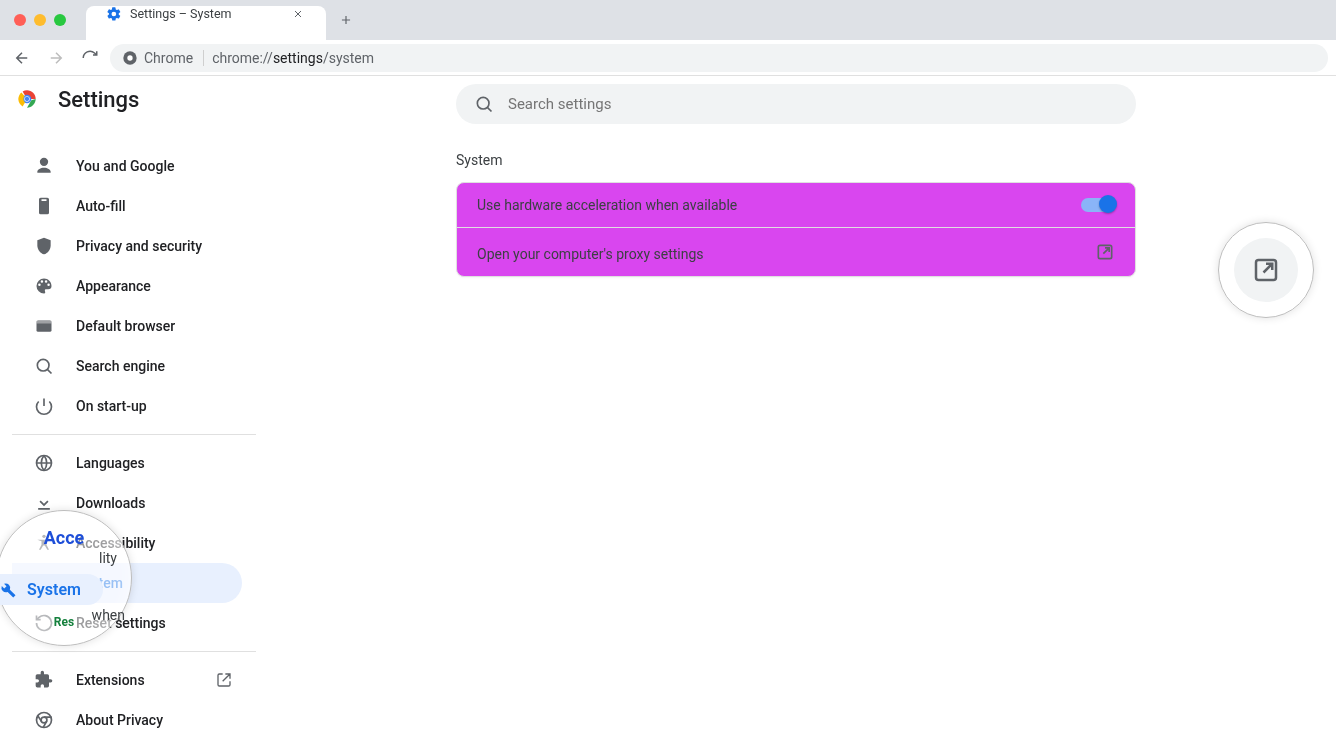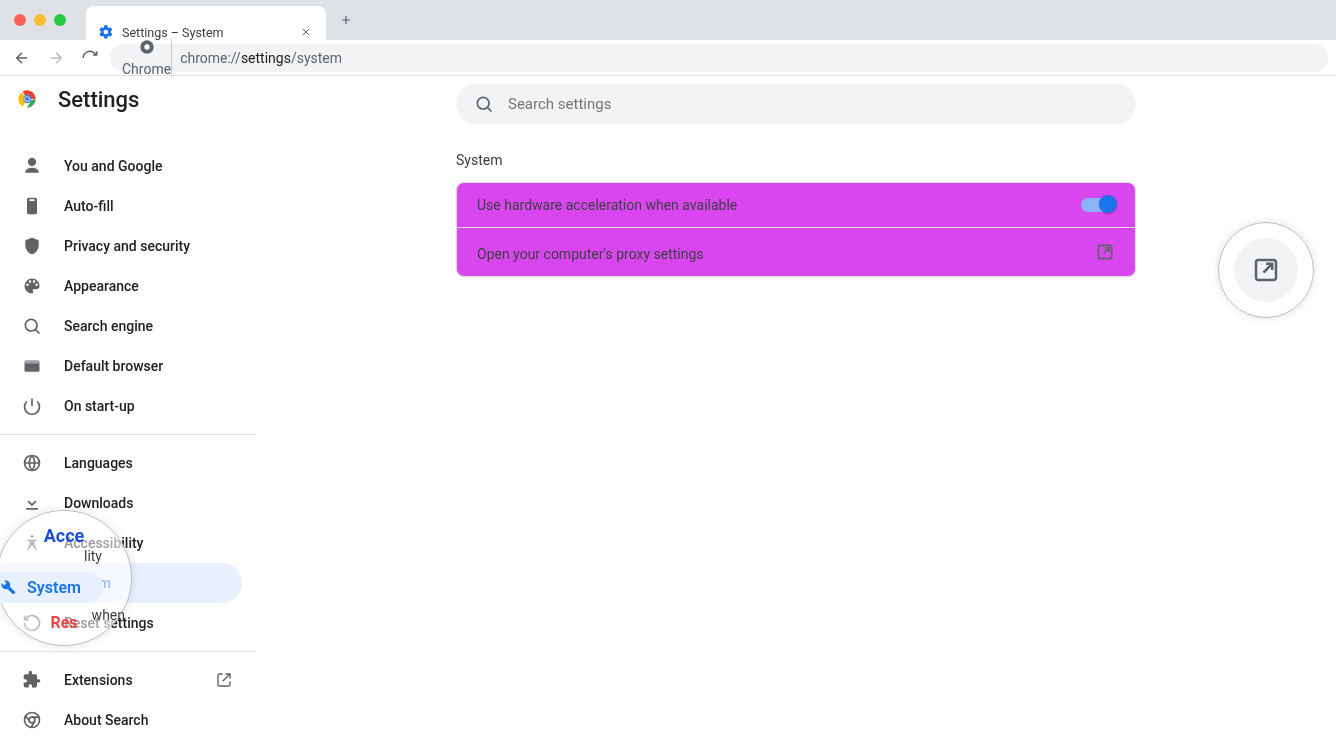--- a/index.html
+++ b/index.html
@@ -5,44 +5,44 @@
   * { margin: 0; padding: 0; box-sizing: border-box; font-family: -apple-system, BlinkMacSystemFont, "Segoe UI", Roboto, Arial, sans-serif; }
   body { background: #fff; width: 1336px; height: 747px; overflow: hidden; position: relative; }
 
   
   .browser-chrome { background: #dee1e6; height: 40px; display: flex; align-items: flex-end; }
   .traffic-lights { display: flex; gap: 8px; padding: 0 14px; align-self: center; }
   .tl { width: 12px; height: 12px; border-radius: 50%; }
   .tl.red { background: #ff5f57; }
   .tl.yellow { background: #febc2e; }
   .tl.green { background: #28c840; }
-  .tab { background: #fff; height: 34px; border-radius: 8px 8px 0 0; display: flex; align-items: flex-end; padding: 0 12px; gap: 8px; min-width: 240px; margin-left: 6px; }
+  .tab { background: #fff; height: 34px; border-radius: 8px 8px 0 0; display: flex; align-items: flex-start; padding: 0 20px; gap: 8px; min-width: 240px; margin-left: 6px; }
   .tab .favicon { width: 16px; height: 16px; display:flex; align-items:center; justify-content:center; }
   .tab .title { font-size: 12.5px; color: #3c4043; flex: 1; }
   .tab .close { width: 16px; height: 16px; color: #5f6368; display:flex; align-items:center; justify-content:center; cursor:pointer; }
   .new-tab { width: 28px; height: 28px; display:flex; align-items:center; justify-content:center; color:#5f6368; cursor:pointer; margin-left:6px; align-self:center;}
 
   .addr-bar { background: #fff; height: 36px; display: flex; align-items: center; padding: 0 8px; gap: 6px; border-bottom: 1px solid #e0e0e0;}
   .addr-bar .nav-btn { width: 28px; height:28px; display:flex; align-items:center; justify-content:center; color:#5f6368; border-radius:50%; cursor:pointer;}
   .addr-bar .nav-btn.disabled { color:#bdbdbd; }
   .omnibox { flex:1; height:28px; background:#f1f3f4; border-radius:14px; display:flex; align-items:center; padding:0 12px; gap:8px; color:#5f6368; font-size:14px;}
-  .omnibox .chip { display:flex; align-items:center; gap:6px; border-right:1px solid #cfcfcf;flex-direction:column;}
+  .omnibox .chip { display:flex; gap:6px; padding-right:10px; border-right:1px solid #cfcfcf;}
   .omnibox .url { color:#5f6368; }
   .omnibox .url .bold { color:#202124; }
 
   
   .page { display:flex; height: calc(747px - 76px); }
 
   
   .settings-header { position: absolute; top: 86px; left: 14px; display:flex; align-items:center; gap: 18px;}
   .settings-header .title { font-size: 22px; color:#202124; font-weight:500; }
   .chrome-logo { width: 26px; height:26px; }
 
   
-  .sidebar { width: 256px; padding-top: 70px; position:relative; }
+  .sidebar { width: 256px; padding-top: 70px; position:relative;padding-left:12px; }
   .side-item { display:flex; align-items:center; gap: 22px; height:40px; padding-left: 22px; cursor:pointer; font-size:14px; color:#202124; font-weight:500; border-radius: 0 20px 20px 0; margin-right:14px;}
   .side-item .icon { width:20px; height:20px; color:#5f6368; display:flex; align-items:center; justify-content:center;}
   .side-item.selected { background:#e8f0fe; color:#1a73e8; }
   .side-item.selected .icon { color:#1a73e8; }
   .side-item .ext-icon { margin-left:auto; margin-right:10px; color:#5f6368;}
   .divider { height:1px; background:#e0e0e0; margin: 8px 0; }
 
   
   .main { flex:1; display:flex; flex-direction:column; align-items:center; padding-top:8px;}
   .search-wrap { width: 680px; height:40px; background:#f1f3f4; border-radius:20px; display:flex; align-items:center; padding:0 18px; gap:14px; margin-top:0;}
@@ -61,24 +61,24 @@
   
   .magnifier {
     position:absolute; border-radius:50%;
     border: 1px solid #bdbdbd; background: rgba(255,255,255,0.55);
     box-shadow: 0 0 8px rgba(0,0,0,0.12), inset 0 0 20px rgba(255,255,255,0.6);
     pointer-events:none;
     display:flex; flex-direction:column; align-items:center; justify-content:center;
   }
   .mag1 { width:136px; height:136px; left:-4px; top:510px; }
   .mag1 .big { font-size:18px; font-weight:700; color:#1d4ed8; }
-  .mag1 .line2 { font-size:14px; color:#3c4043; margin-top:2px; align-self: flex-end; margin-right: 29px; text-align: right;}
+  .mag1 .line2 { font-size:14px; color:#3c4043; margin-top:2px; align-self: flex-end; margin-right: 14px; text-align: right;}
   .mag1 .chip-sys { background:#e8f0fe; color:#1a73e8; border-radius: 0 20px 20px 0; padding:6px 22px 6px 14px; font-size:16px; font-weight:600; display:flex; align-items:center; gap:10px; margin-top:8px; margin-left:-40px;}
   .mag1 .chip-sys svg { color:#1a73e8; }
-  .mag1 .big3 { font-size:16px; font-weight:700; color:#ef4444; margin-top:10px; }
+  .mag1 .big3 { font-size:12px; font-weight:700; color:#15803d; margin-top:10px; }
   .mag1 .line4 { font-size:14px; color:#3c4043; position:absolute; right:6px; bottom:22px;}
 
   .mag2 { width:96px; height:96px; right:22px; top:222px; }
   .mag2 .inner { width:64px; height:64px; background:#f1f3f4; border-radius:50%; display:flex; align-items:center; justify-content:center;}
   .mag2 svg { width:30px; height:30px; color:#5f6368; }
 
   svg { display:block; }
 </style>
 </head>
 <body>
@@ -185,35 +185,35 @@
     <div class="side-item">
       <span class="icon">
           <svg width="20" height="20" viewBox="0 0 24 24" fill="currentColor">
             <path d="M12 3a9 9 0 0 0 0 18c1 0 1.5-.8 1.5-1.5S13 18 13 17.3c0-.9.7-1.3 1.5-1.3H17a4 4 0 0 0 4-4C21 6.9 17 3 12 3zM6.5 12A1.5 1.5 0 1 1 8 10.5 1.5 1.5 0 0 1 6.5 12zm3-4A1.5 1.5 0 1 1 11 6.5 1.5 1.5 0 0 1 9.5 8zm5 0A1.5 1.5 0 1 1 16 6.5 1.5 1.5 0 0 1 14.5 8zm3 4A1.5 1.5 0 1 1 19 10.5 1.5 1.5 0 0 1 17.5 12z"></path>
           </svg>
         </span>
       <span>Appearance</span>
     </div>
     <div class="side-item">
       <span class="icon">
+          <svg width="20" height="20" viewBox="0 0 24 24" fill="currentColor">
+            <rect x="3" y="5" width="18" height="14" rx="2"></rect>
+            <rect x="3" y="5" width="18" height="4" fill="#fff" opacity="0.4"></rect>
+          </svg>
+        </span>
+      <span>Default browser</span>
+    </div>
+    <div class="side-item">
+      <span class="icon">
           <svg width="20" height="20" viewBox="0 0 24 24" fill="none" stroke="currentColor" stroke-width="2">
             <circle cx="11" cy="11" r="7"></circle>
             <path d="m21 21-5-5"></path>
           </svg>
         </span>
       <span>Search engine</span>
-    </div>
-    <div class="side-item">
-      <span class="icon">
-          <svg width="20" height="20" viewBox="0 0 24 24" fill="currentColor">
-            <rect x="3" y="5" width="18" height="14" rx="2"></rect>
-            <rect x="3" y="5" width="18" height="4" fill="#fff" opacity="0.4"></rect>
-          </svg>
-        </span>
-      <span>Default browser</span>
     </div>
     <div class="side-item">
       <span class="icon">
           <svg width="20" height="20" viewBox="0 0 24 24" fill="none" stroke="currentColor" stroke-width="2">
             <path d="M12 3v9"></path>
             <path d="M18.4 6.6a9 9 0 1 1-12.8 0"></path>
           </svg>
         </span>
       <span>On start-up</span>
     </div>
@@ -280,21 +280,21 @@
         </span>
     </div>
     <div class="side-item">
       <span class="icon">
           <svg width="20" height="20" viewBox="0 0 24 24" fill="none" stroke="currentColor" stroke-width="2">
             <circle cx="12" cy="12" r="9"></circle>
             <circle cx="12" cy="12" r="3.5"></circle>
             <path d="M12 8.5h9M8.9 13.7 4 6M15.1 13.7 11 21"></path>
           </svg>
         </span>
-      <span>About Search</span>
+      <span>About Privacy</span>
     </div>
   </div>
 
   <div class="main">
     <div class="search-wrap">
       <span class="sicon">
           <svg width="20" height="20" viewBox="0 0 24 24" fill="none" stroke="currentColor" stroke-width="2">
             <circle cx="11" cy="11" r="7"></circle>
             <path d="m21 21-5-5"></path>
           </svg>

